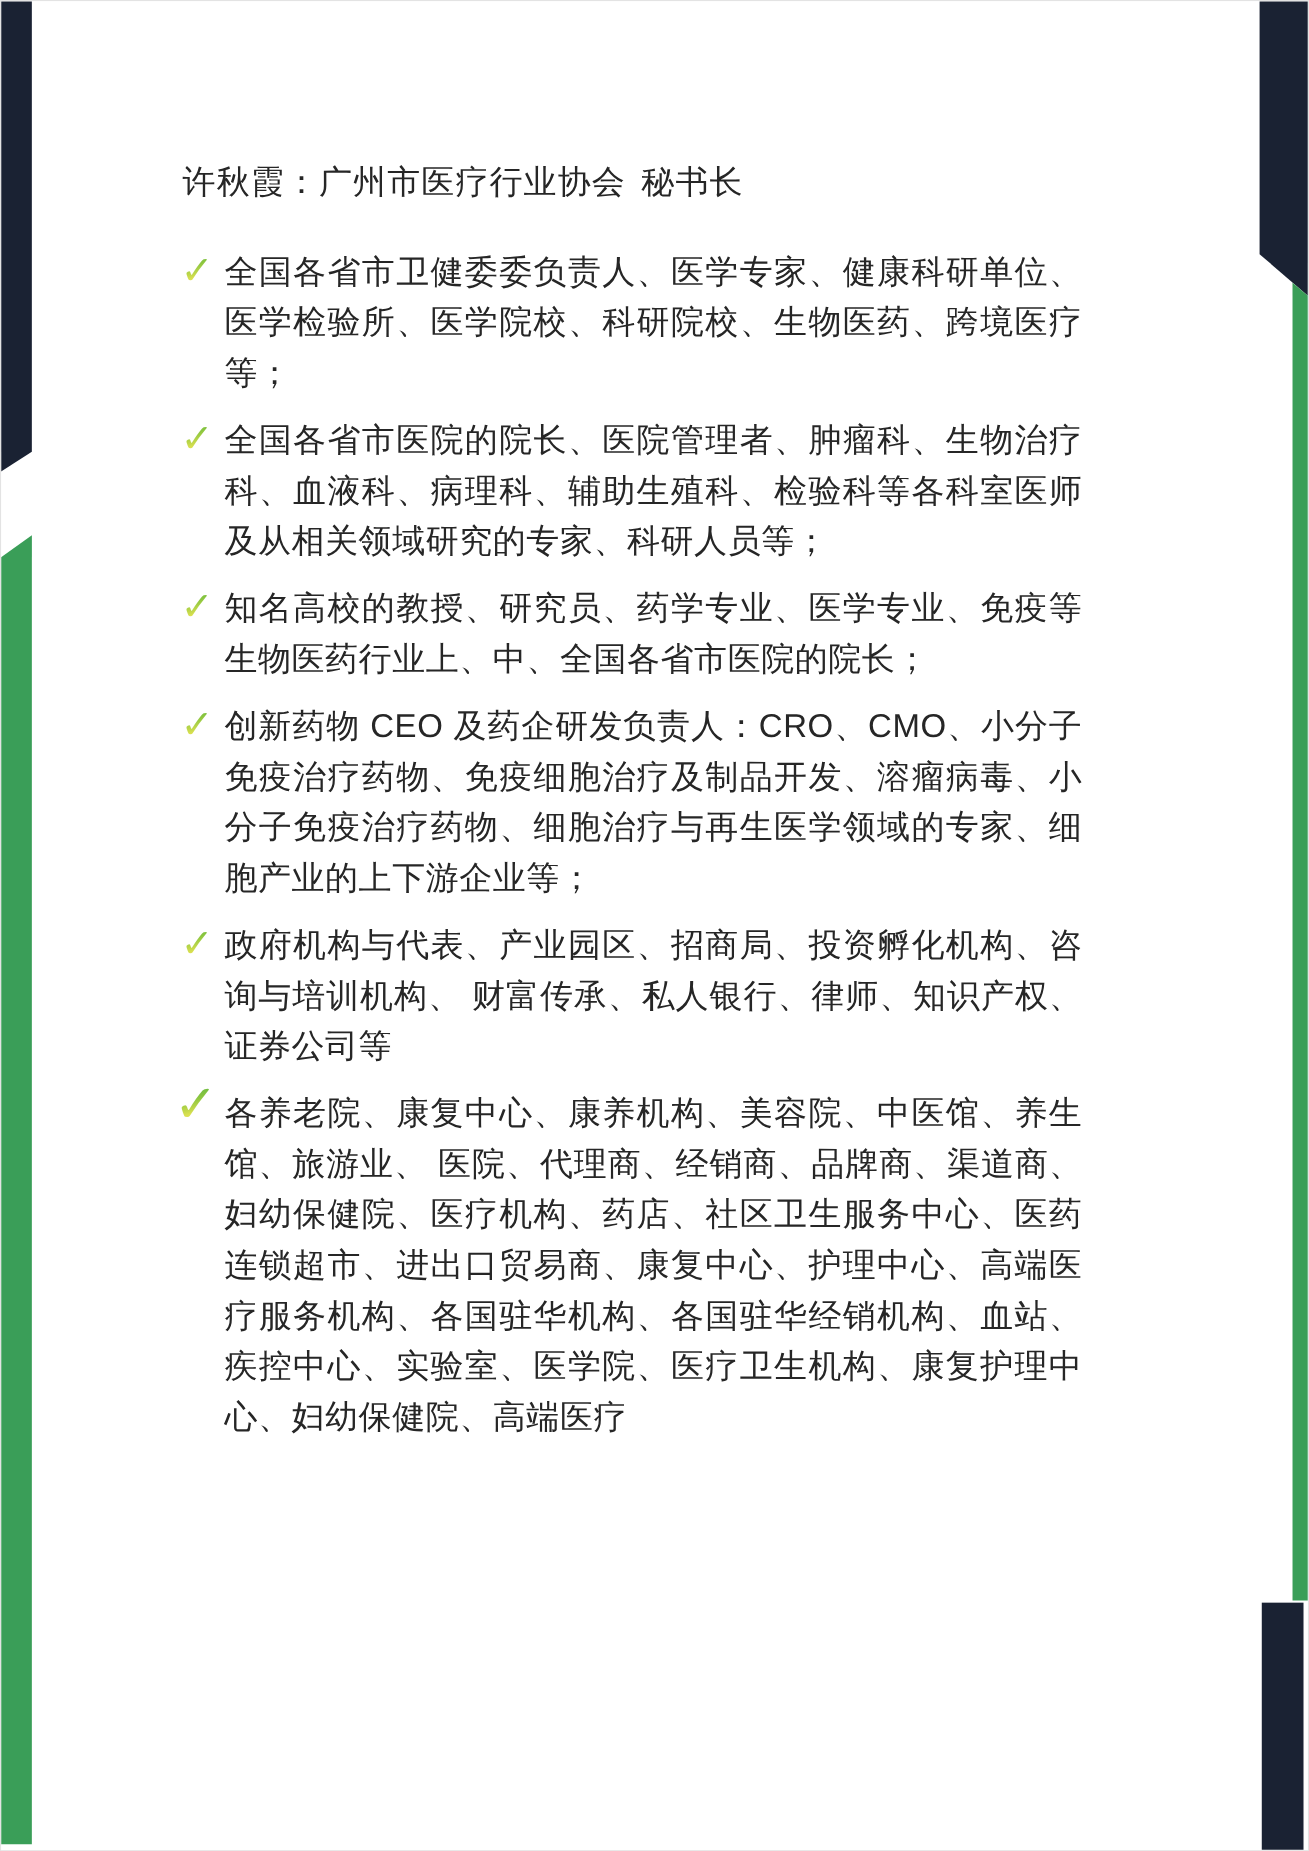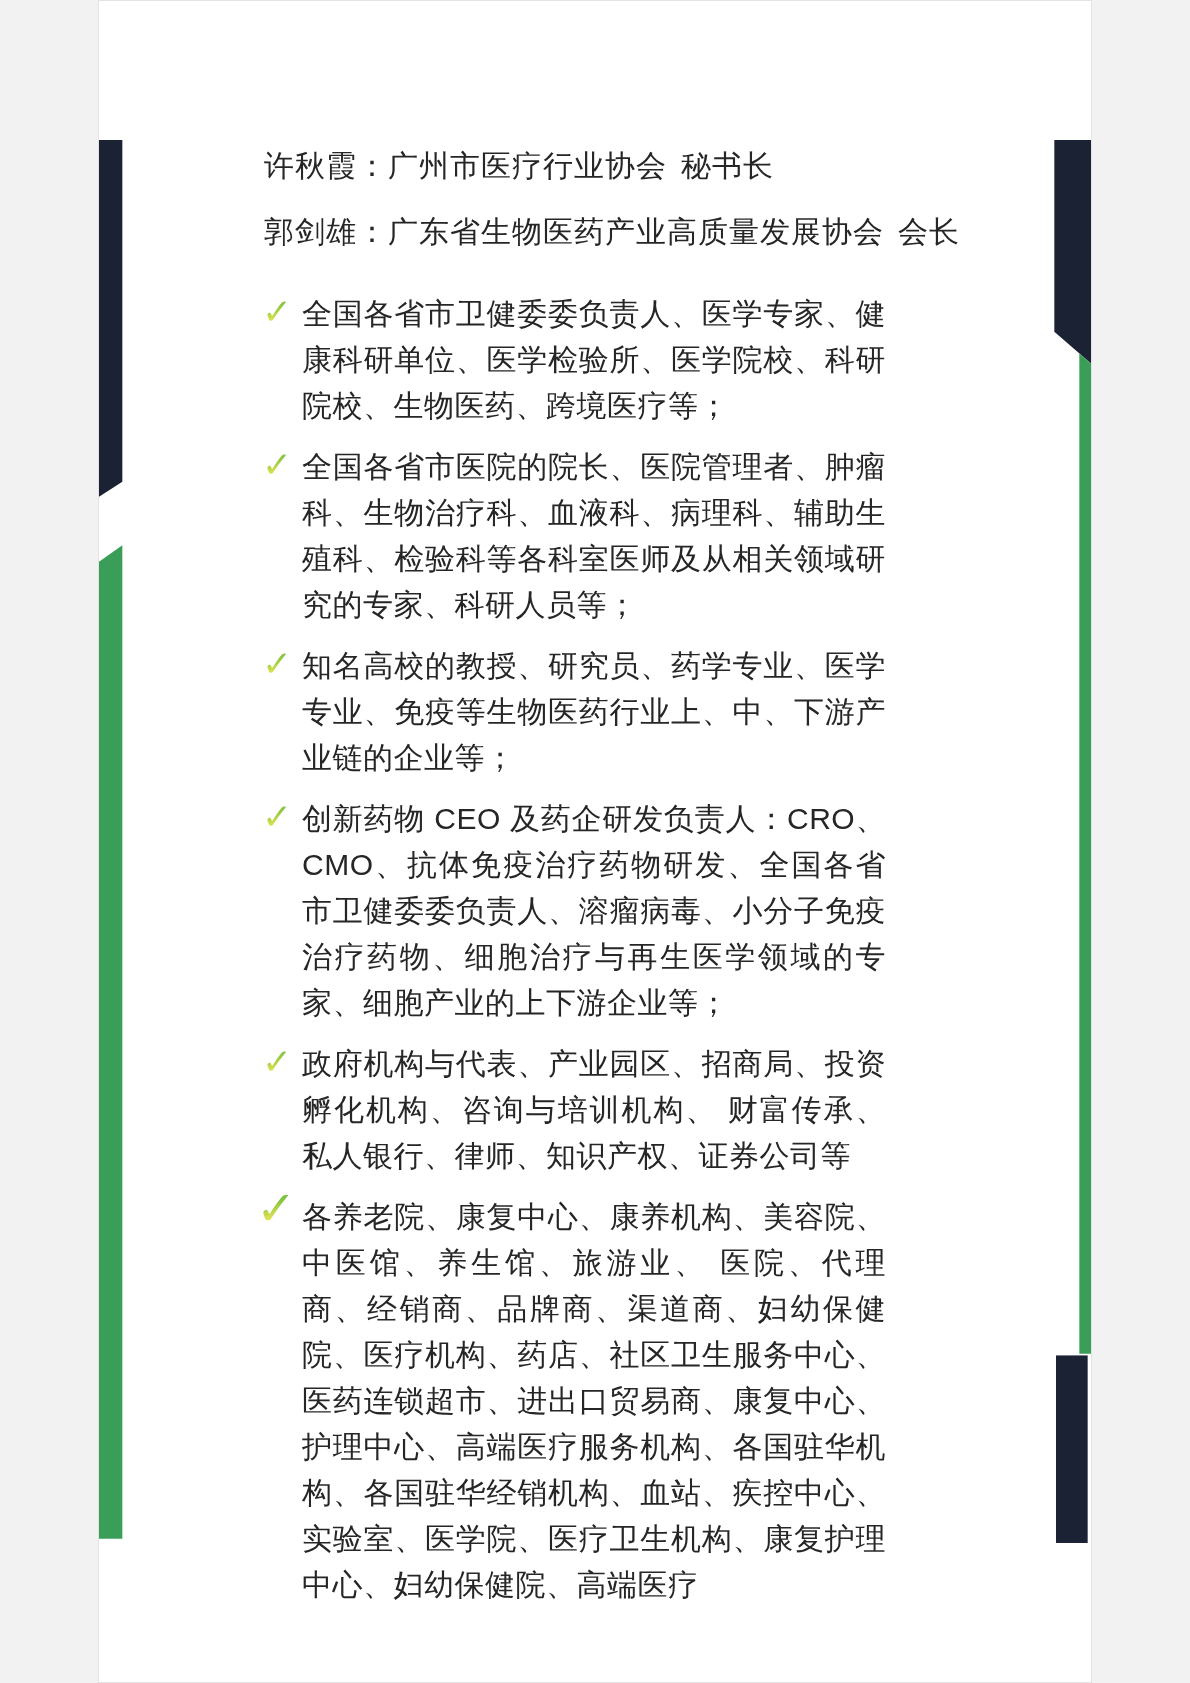--- a/index.html
+++ b/index.html
@@ -1,18 +1,18 @@
 <!DOCTYPE html>
 <html lang="zh"><head>
 <meta charset="utf-8">
 <style>
   html,body { margin:0; padding:0; background:#f2f2f2; }
   .page {
     position: relative;
-    width: 994px;
+    width: 1190px;
     height: 1683px;
     margin: 0 auto;
     background: #ffffff;
     overflow: hidden;
     font-family: "Liberation Sans", "DejaVu Sans", sans-serif;
     color: #262626;
     box-sizing: border-box;
     border: 1px solid #e3e3e3;
   }
   .deco-svg {
@@ -98,46 +98,43 @@
     <polygon points="1176,256 1190,268 1190,1456 1176,1456" fill="#3a9e58"></polygon>
     <rect x="1148" y="1458" width="38" height="225" fill="#1a2233"></rect>
   </svg>
 
   <div class="content">
 
     <div class="contacts">
       <div class="contact-line">
         <span>许秋霞：</span><span>广州市医疗行业协会</span><span class="role">秘书长</span>
       </div>
-      <div class="contact-line">
-        <span>郭剑雄：</span><span>广东省生物医药产业高质量发展协会</span><span class="role">会长</span>
-      </div>
     </div>
 
 
     <div class="bullets">
 
       <div class="bullet">
         <span class="check">✓</span>
         <span>全国各省市卫健委委负责人、医学专家、健康科研单位、医学检验所、医学院校、科研院校、生物医药、跨境医疗等；</span>
       </div>
 
       <div class="bullet">
         <span class="check">✓</span>
         <span>全国各省市医院的院长、医院管理者、肿瘤科、生物治疗科、血液科、病理科、辅助生殖科、检验科等各科室医师及从相关领域研究的专家、科研人员等；</span>
       </div>
 
       <div class="bullet">
         <span class="check">✓</span>
-        <span>知名高校的教授、研究员、药学专业、医学专业、免疫等生物医药行业上、中、下游产业链的企业等；</span>
+        <span>知名高校的教授、研究员、药学专业、医学专业、免疫等生物医药行业上、中、全国各省市医院的院长；</span>
       </div>
 
       <div class="bullet">
         <span class="check">✓</span>
-        <span>创新药物 CEO 及药企研发负责人：CRO、CMO、抗体免疫治疗药物研发、全国各省市卫健委委负责人、溶瘤病毒、小分子免疫治疗药物、细胞治疗与再生医学领域的专家、细胞产业的上下游企业等；</span>
+        <span>创新药物 CEO 及药企研发负责人：CRO、CMO、小分子免疫治疗药物、免疫细胞治疗及制品开发、溶瘤病毒、小分子免疫治疗药物、细胞治疗与再生医学领域的专家、细胞产业的上下游企业等；</span>
       </div>
 
       <div class="bullet">
         <span class="check">✓</span>
         <span>政府机构与代表、产业园区、招商局、投资孵化机构、咨询与培训机构、 财富传承、私人银行、律师、知识产权、证券公司等</span>
       </div>
 
       <div class="bullet big-check">
         <span class="check">✓</span>
         <span>各养老院、康复中心、康养机构、美容院、中医馆、养生馆、旅游业、 医院、代理商、经销商、品牌商、渠道商、妇幼保健院、医疗机构、药店、社区卫生服务中心、医药连锁超市、进出口贸易商、康复中心、护理中心、高端医疗服务机构、各国驻华机构、各国驻华经销机构、血站、疾控中心、实验室、医学院、医疗卫生机构、康复护理中心、妇幼保健院、高端医疗</span>

